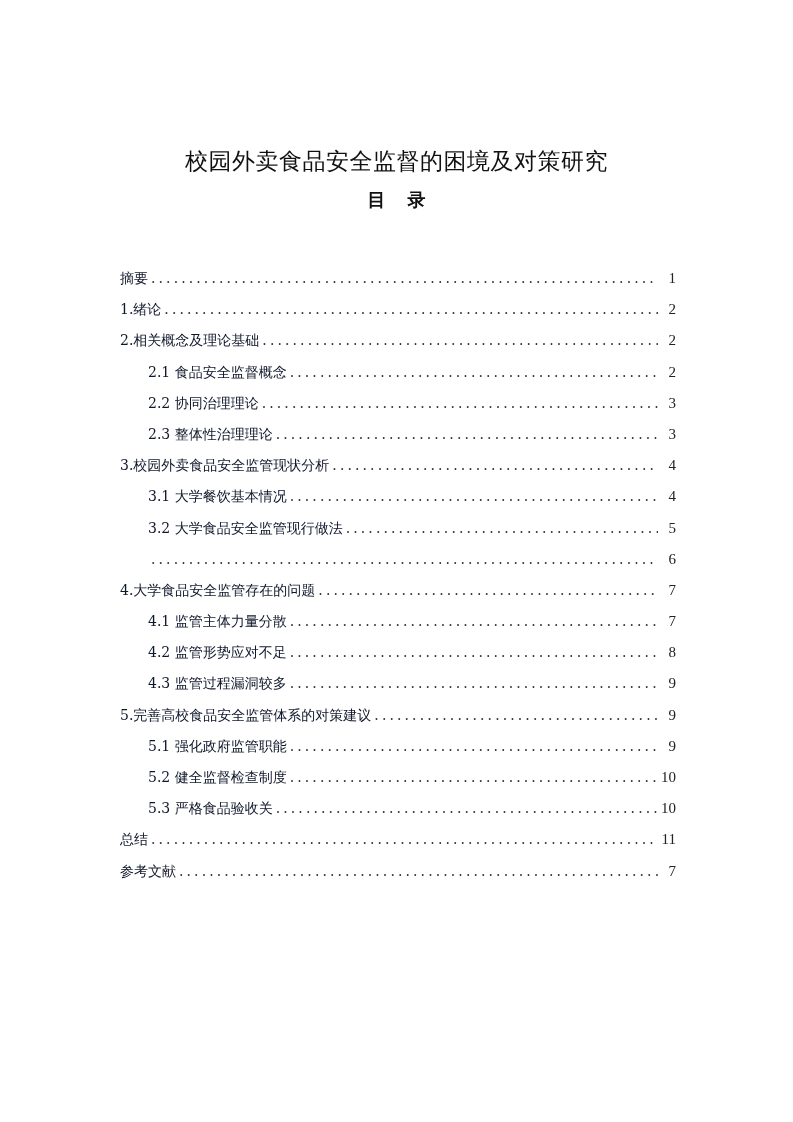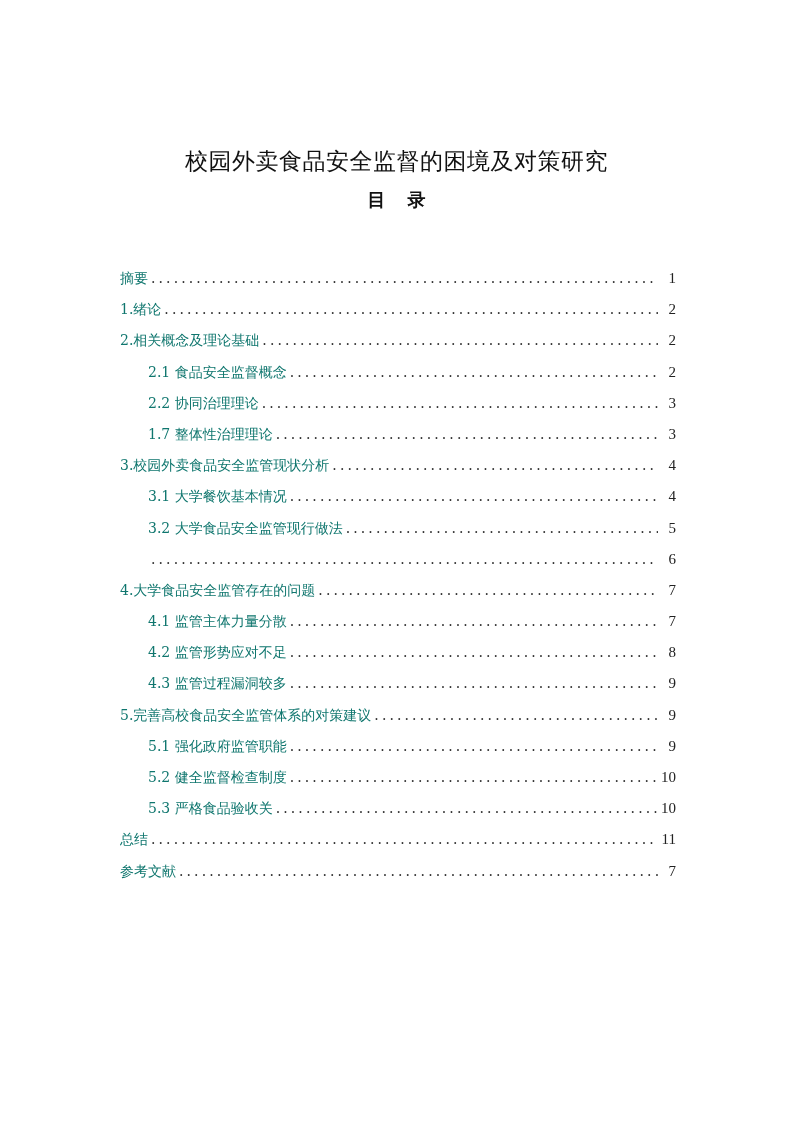--- a/index.html
+++ b/index.html
@@ -53,21 +53,21 @@
       height: 31.2px;
       line-height: 24px;
       font-size: 14px;
       white-space: nowrap;
     }
     .toc-row.level-2 { padding-left: 28px; }
     .toc-label {
       flex: 0 0 auto;
       font-family: "DejaVu Serif", "Liberation Serif", serif;
       font-size: 14px;
-      color: #0f766e;
+      color: #0f172a;
     }
     .toc-leader {
       flex: 1 1 auto;
       overflow: hidden;
       margin: 0 4px 0 3px;
       color: #333;
       font-size: 14px;
       letter-spacing: 3.1px;
       white-space: nowrap;
     }
@@ -110,21 +110,21 @@
     <span class="toc-label">2.1 食品安全监督概念</span>
     <span class="toc-leader"></span>
     <span class="toc-page">2</span>
   </div>
   <div class="toc-row level-2">
     <span class="toc-label">2.2 协同治理理论</span>
     <span class="toc-leader"></span>
     <span class="toc-page">3</span>
   </div>
   <div class="toc-row level-2">
-    <span class="toc-label">1.7 整体性治理理论</span>
+    <span class="toc-label">2.3 整体性治理理论</span>
     <span class="toc-leader"></span>
     <span class="toc-page">3</span>
   </div>
   <div class="toc-row level-1">
     <span class="toc-label">3.校园外卖食品安全监管现状分析</span>
     <span class="toc-leader"></span>
     <span class="toc-page">4</span>
   </div>
   <div class="toc-row level-2">
     <span class="toc-label">3.1 大学餐饮基本情况</span>

